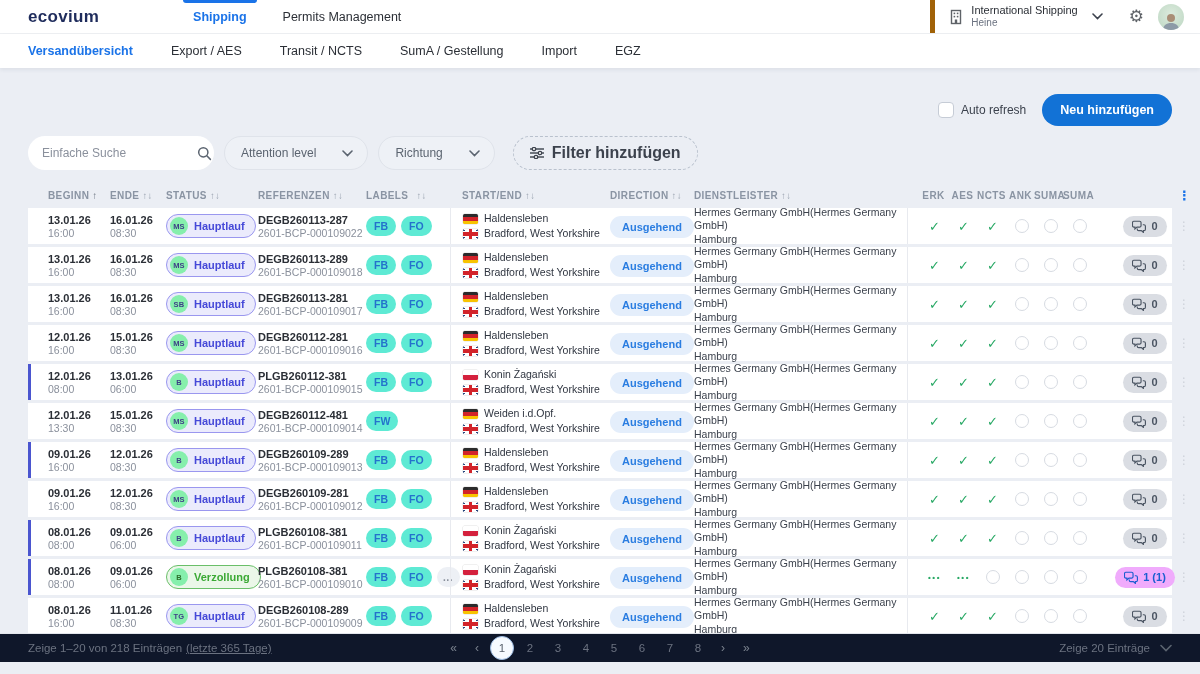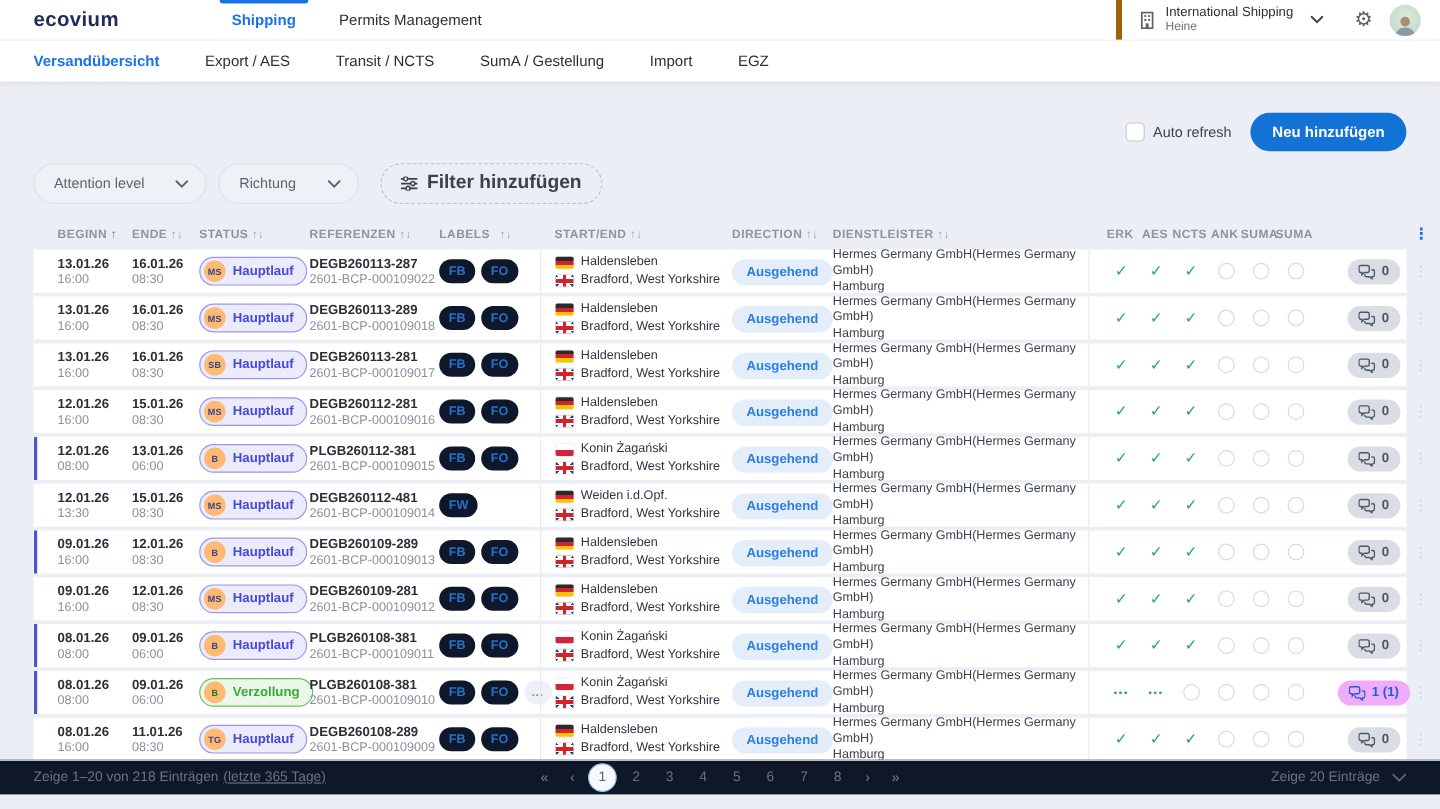--- a/index.html
+++ b/index.html
@@ -59,28 +59,28 @@
   .thead .c-startend, .thead .c-icons { border-left:none; }
   .hdr-kebab { color:#1a73e8; font-size:13px; font-weight:700; cursor:pointer; }
 
   .tbody .row { display:flex; align-items:center; height:36px; background:#fff; margin-bottom:3px; padding-left:20px; position:relative; }
   .row.hl { box-shadow:inset 3px 0 0 #4a55cf; }
   .row .c-startend, .row .c-icons { border-left:1px solid #e8eaef; height:100%; display:flex; align-items:center; }
   .row .c-startend { display:block; padding-top:3px; }
   .dt1 { font-size:11px; font-weight:700; color:#2b2f36; line-height:1.3; }
   .dt2 { font-size:10.5px; color:#8a909c; line-height:1.2; }
   .badge { display:inline-flex; align-items:center; gap:6px; height:24px; border-radius:13px; padding:0 10px 0 3px; border:1.5px solid; font-size:11px; font-weight:700; }
-  .badge .bcircle { width:18px; height:18px; border-radius:50%; background:#fdba74; display:flex; align-items:center; justify-content:center; font-size:7.5px; font-weight:700; letter-spacing:.2px; }
+  .badge .bcircle { width:18px; height:18px; border-radius:50%; background:#86efac; display:flex; align-items:center; justify-content:center; font-size:7.5px; font-weight:700; letter-spacing:.2px; }
   .badge.purple { background:#ebebfc; border-color:#9a97ef; color:#4649d8; }
   .badge.purple .bcircle { color:#3d3f86; }
   .badge.green { background:#ebf7e9; border-color:#6abf69; color:#3ba935; }
   .badge.green .bcircle { color:#2c6e2a; }
   .ref1 { font-size:11px; font-weight:700; color:#2b2f36; line-height:1.3; }
   .ref2 { font-size:10.5px; color:#8a909c; line-height:1.2; }
-  .lbl { background:#0f172a; color:#2472cc; font-size:10.5px; font-weight:700; border-radius:11px; padding:4px 8px; }
+  .lbl { background:#5eead4; color:#2472cc; font-size:10.5px; font-weight:700; border-radius:11px; padding:4px 8px; }
   .lbl.more { background:#edf0f5; color:#8a909c; letter-spacing:1px; padding:4px 6px; }
   .se-line { display:flex; align-items:center; gap:6px; font-size:10.5px; color:#2f3540; line-height:1.45; font-weight:500; }
   .flag { width:15px; height:10px; flex:none; border-radius:1.5px; box-shadow:0 0 0 .5px rgba(0,0,0,.12); }
   .flag-de { background:linear-gradient(180deg,#2b2b2b 0 33%,#d2232a 33% 66%,#f8c300 66% 100%); }
   .flag-pl { background:linear-gradient(180deg,#fff 0 50%,#d4213d 50% 100%); }
   .flag-gb { background:
     linear-gradient(90deg, transparent 41%, #d2232a 41% 59%, transparent 59%),
     linear-gradient(0deg, transparent 34%, #d2232a 34% 66%, transparent 66%),
     linear-gradient(90deg, transparent 31%, #fff 31% 69%, transparent 69%),
     linear-gradient(0deg, transparent 22%, #fff 22% 78%, transparent 78%),
@@ -167,20 +167,29 @@
   <div class="tabsrow">
     <div class="tabs-spacer"></div>
     <div class="autorefresh">
       <span class="checkbox"></span>
       <span>Auto refresh</span>
     </div>
     <button class="addbtn">Neu hinzufügen</button>
   </div>
 
   <div class="searchrow">
+    <div class="searchbox">
+      <input type="text" placeholder="Einfache Suche" style="">
+      <span>
+        <svg class="icon-svg" width="15" height="15" viewBox="0 0 15 15">
+            <circle cx="6.3" cy="6.3" r="4.6" fill="none" stroke="#5b6470" stroke-width="1.5"></circle>
+            <line x1="9.8" y1="9.8" x2="13.4" y2="13.4" stroke="#5b6470" stroke-width="1.5" stroke-linecap="round"></line>
+          </svg>
+      </span>
+    </div>
     <div class="pill-select">
       <span>Attention level</span>
       <span>
           <svg class="icon-svg" width="11" height="7" viewBox="0 0 11 7">
             <polyline points="1,1 5.5,5.5 10,1" fill="none" stroke="#5b6470" stroke-width="1.6" stroke-linecap="round"></polyline>
           </svg>
         </span>
     </div>
     <div class="pill-select">
       <span>Richtung</span>

